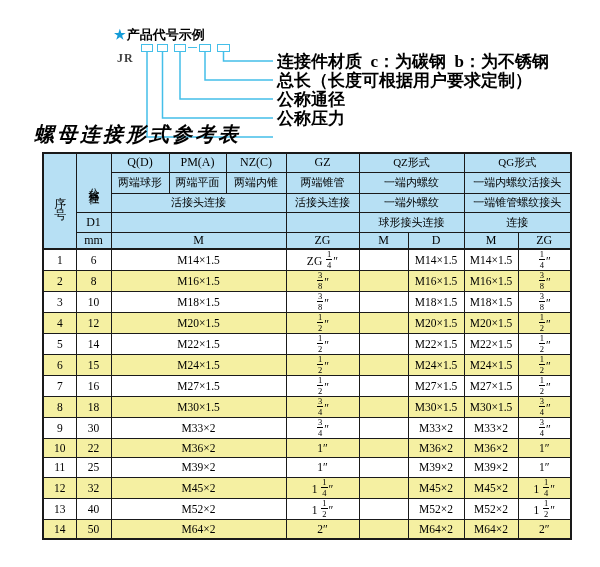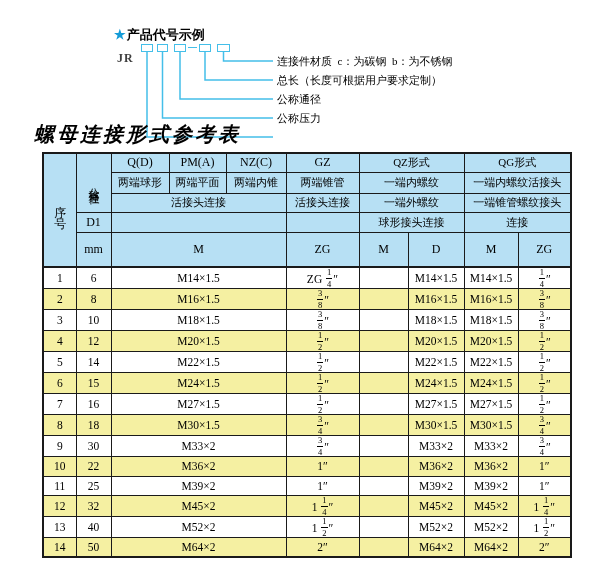--- a/index.html
+++ b/index.html
@@ -16,38 +16,38 @@
   .page{position:relative;width:600px;height:567px;background:#ffffff;overflow:hidden;}
 
   
   .diagram-title{position:absolute;left:114px;top:26px;font-size:13px;font-weight:bold;white-space:pre;}
   .diagram-title .star{color:var(--star);margin-right:1px;}
   .jr{position:absolute;left:117px;top:51px;font-family:Liberation Serif, serif;
       font-size:12px;font-weight:bold;color:var(--code-text);letter-spacing:1px;}
   .code-box{position:absolute;top:44px;height:8px;border:1.5px solid var(--diagram-line);background:#fff;}
   .code-dash{position:absolute;top:47px;height:0;border-top:1.5px solid var(--diagram-line);}
   svg.connectors{position:absolute;left:0;top:0;}
-  .dlabel{position:absolute;left:277px;font-size:11px;font-weight:normal;line-height:13px;white-space:pre;}
+  .dlabel{position:absolute;left:277px;font-size:17px;font-weight:bold;line-height:13px;white-space:pre;}
 
   
   .table-title{position:absolute;left:34px;top:121px;font-size:20px;font-weight:bold;font-style:italic;
       letter-spacing:3px;white-space:pre;}
 
   
   table.ref{position:absolute;left:42px;top:152px;border-collapse:collapse;table-layout:fixed;width:528px;
       border:2px solid var(--border);}
   table.ref th,table.ref td{border:1.4px solid var(--border);text-align:center;vertical-align:middle;
       padding:0;overflow:hidden;}
   table.ref thead th{background:var(--header-bg);font-weight:normal;font-size:11px;}
   table.ref thead th.code{font-size:12px;margin-left:20px;}
   table.ref thead tr.r1{height:19px;}
   table.ref thead tr.r2{height:21px;}
   table.ref thead tr.r3{height:19px;}
   table.ref thead tr.r4{height:20px;}
-  table.ref thead tr.r5{height:35px;}
+  table.ref thead tr.r5{height:16px;}
   table.ref thead{border-bottom:2px solid var(--border);}
   table.ref tbody tr{height:19.5px;background:var(--row-bg);}
   table.ref tbody tr.alt{background:var(--row-alt-bg);}
   table.ref tbody td{font-size:11.5px;}
   .v{writing-mode:vertical-rl;text-orientation:upright;letter-spacing:2px;display:inline-block;}
   .v-seq{letter-spacing:13px;font-size:12px;}
   .frac{display:inline-block;vertical-align:-4px;text-align:center;line-height:1;font-size:8.5px;margin:0 1px;}
   .frac .fn{display:block;border-bottom:1px solid #000;padding:0 1px 1px;}
   .frac .fd{display:block;padding-top:1px;}
 </style>

